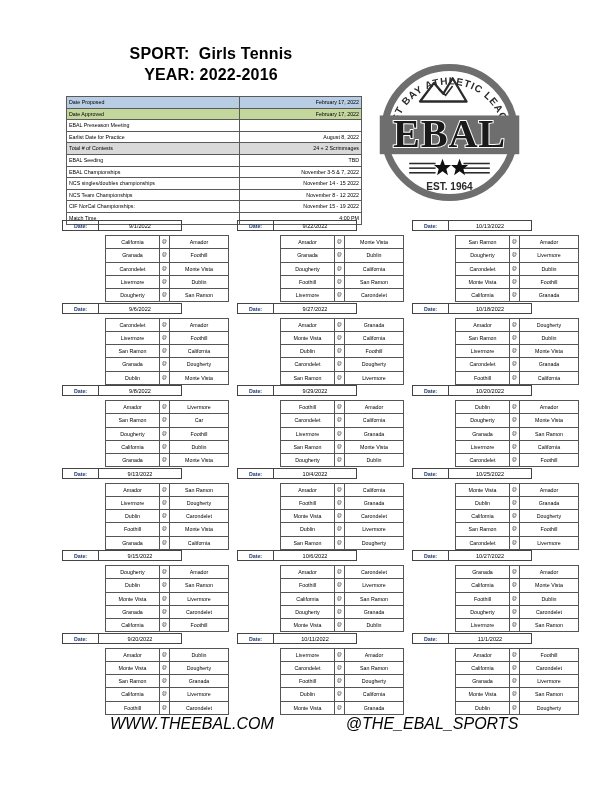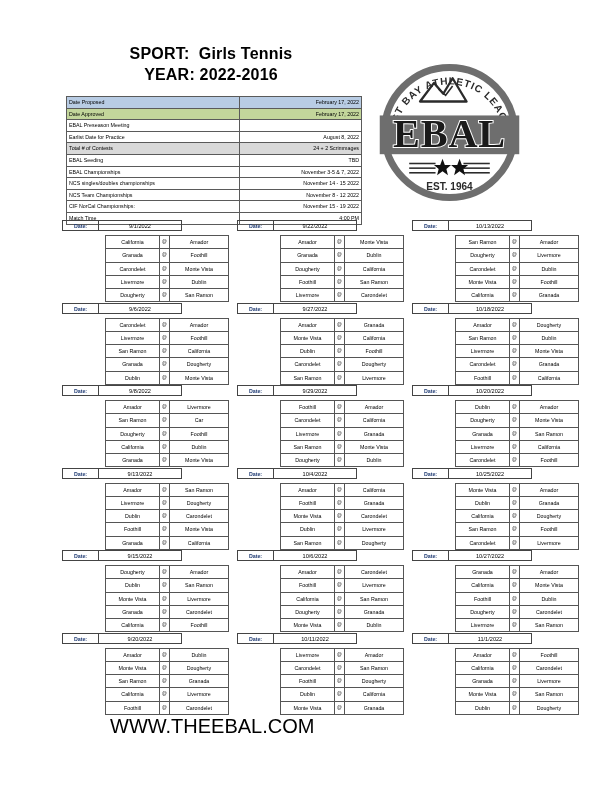--- a/index.html
+++ b/index.html
@@ -142,21 +142,22 @@
   
   #footer {
     position: absolute;
     left: 0;
     top: 715px;
     width: 612px;
     display: flex;
     flex-direction: row;
   }
   .footer-item {
-    font-size: 20px;
+    font-size: 16px;
+    font-style: italic;
     font-weight: normal;
     white-space: nowrap;
   }
   #footer-web { margin-left: 110px; }
   #footer-social { margin-left: 72px; }
 </style>
 </head>
 <body>
 
 <div id="header">
@@ -890,13 +891,14 @@
               <td class="away">Dougherty</td>
             </tr>
           </tbody>
         </table>
       </div>
     </div>
   </div>
 
 <div id="footer">
   <div class="footer-item" id="footer-web">WWW.THEEBAL.COM</div>
+  <div class="footer-item" id="footer-social">@THE_EBAL_SPORTS</div>
 </div>
 
 </body></html>

